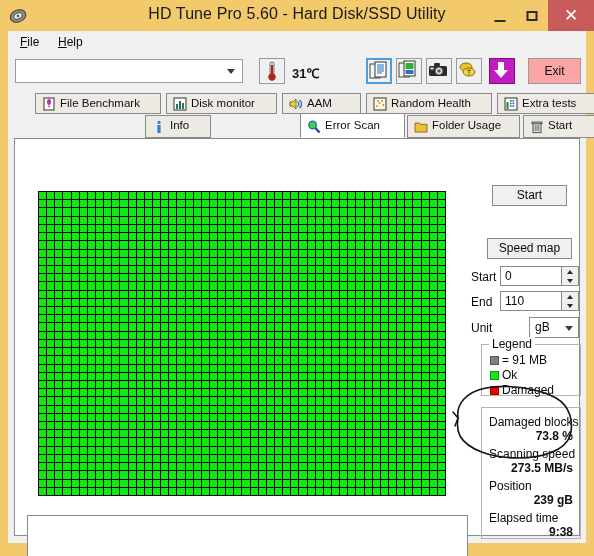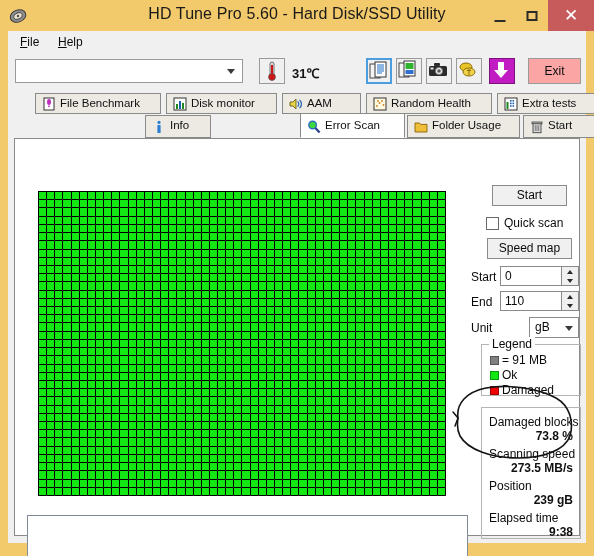--- a/index.html
+++ b/index.html
@@ -2408,24 +2408,20 @@
           <div class="cell" style="background: rgb(20, 232, 20);"></div>
           <div class="cell" style="background: rgb(20, 232, 20);"></div>
         </div>
 
       <div class="logbox">
         <span></span>
       </div>
 
       <div class="start-btn">Start</div>
 
-      <div class="quick-row">
-        <span class="quick-box"></span>
-        <span class="quick-label">Quick scan</span>
-      </div>
 
       <div class="speedmap-btn">Speed map</div>
 
       <div class="field-label lbl-start">Start</div>
       <div class="spin spin-start">
         <span class="spin-val">0</span>
         <span class="spin-btns">
           <span class="spin-up"></span>
           <span class="spin-dn"></span>
         </span>

